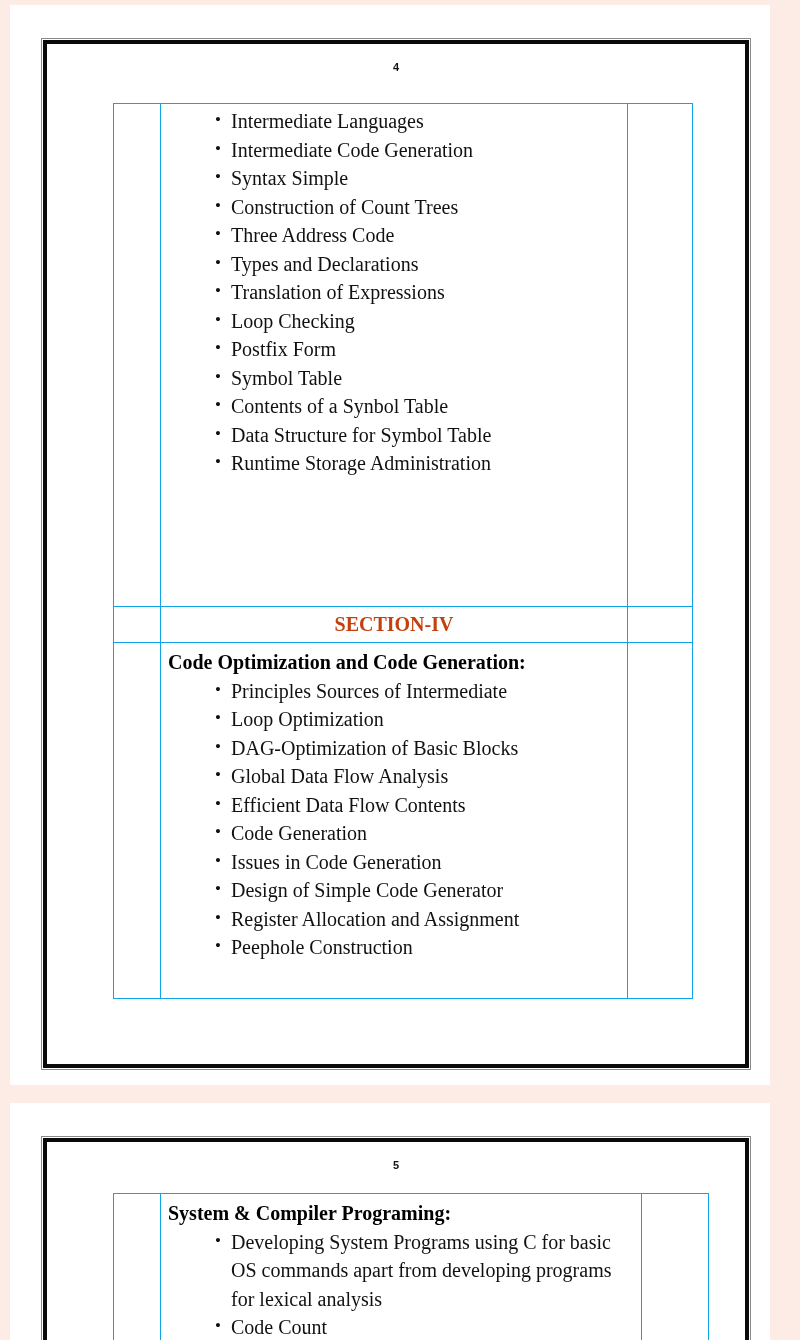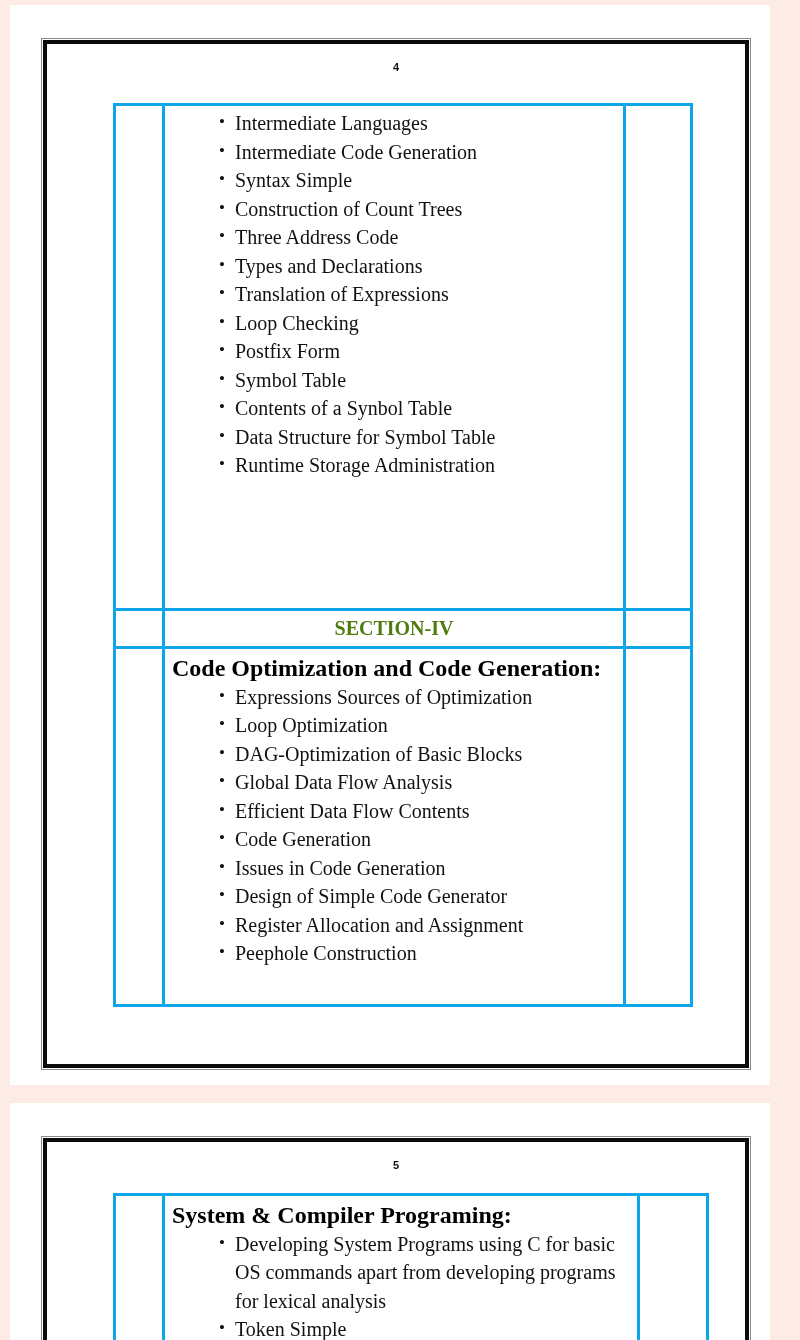--- a/index.html
+++ b/index.html
@@ -72,47 +72,47 @@
     top: 64px;
     width: 580px;
     border-collapse: collapse;
     table-layout: fixed;
   }
   .page--two .syl-table {
     width: 596px;
     top: 56px;
   }
   .syl-table td {
-    border: 3px solid #0ea5e9;
+    border: 1px solid #0ea5e9;
     vertical-align: top;
     padding: 0;
   }
   .col-num   { width: 46px; }
   .col-marks { width: 64px; }
   .page--two .col-marks { width: 66px; }
 
   .cell-body {
     padding: 3px 6px 10px 6px;
   }
 
   .sec-head {
     font-family: "Liberation Serif", serif;
     font-weight: 700;
     font-size: 20px;
     line-height: 28.5px;
-    color: #4d7c0f;
+    color: #c2410c;
     text-align: center;
     padding: 3px 0 4px 0;
     white-space: nowrap;
   }
 
   .topic-title {
     font-family: "Liberation Serif", serif;
     font-weight: 700;
-    font-size: 24px;
+    font-size: 20px;
     line-height: 28.5px;
     color: #000;
     padding: 2px 0 0 1px;
   }
 
   ul.topics {
     margin: 0;
     padding: 0 0 0 48px;
     list-style: none;
   }
@@ -181,21 +181,21 @@
             </td>
             <td class="col-marks"></td>
           </tr>
 
           <tr>
             <td class="col-num"></td>
             <td>
               <div class="cell-body">
                 <div class="topic-title">Code Optimization and Code Generation:</div>
                 <ul class="topics">
-                  <li>Expressions Sources of Optimization</li>
+                  <li>Principles Sources of Intermediate</li>
                   <li>Loop Optimization</li>
                   <li>DAG-Optimization of Basic Blocks</li>
                   <li>Global Data Flow Analysis</li>
                   <li>Efficient Data Flow Contents</li>
                   <li>Code Generation</li>
                   <li>Issues in Code Generation</li>
                   <li>Design of Simple Code Generator</li>
                   <li>Register Allocation and Assignment</li>
                   <li>Peephole Construction</li>
                 </ul>
@@ -217,21 +217,21 @@
 
       <table class="syl-table">
         <tbody>
           <tr>
             <td class="col-num"></td>
             <td>
               <div class="cell-body">
                 <div class="topic-title">System &amp; Compiler Programing:</div>
                 <ul class="topics">
                   <li>Developing System Programs using C for basic OS commands apart from developing programs for lexical analysis</li>
-                  <li>Token Simple</li>
+                  <li>Code Count</li>
                 </ul>
               </div>
             </td>
             <td class="col-marks"></td>
           </tr>
         </tbody>
       </table>
 
     </div>
   </div>

